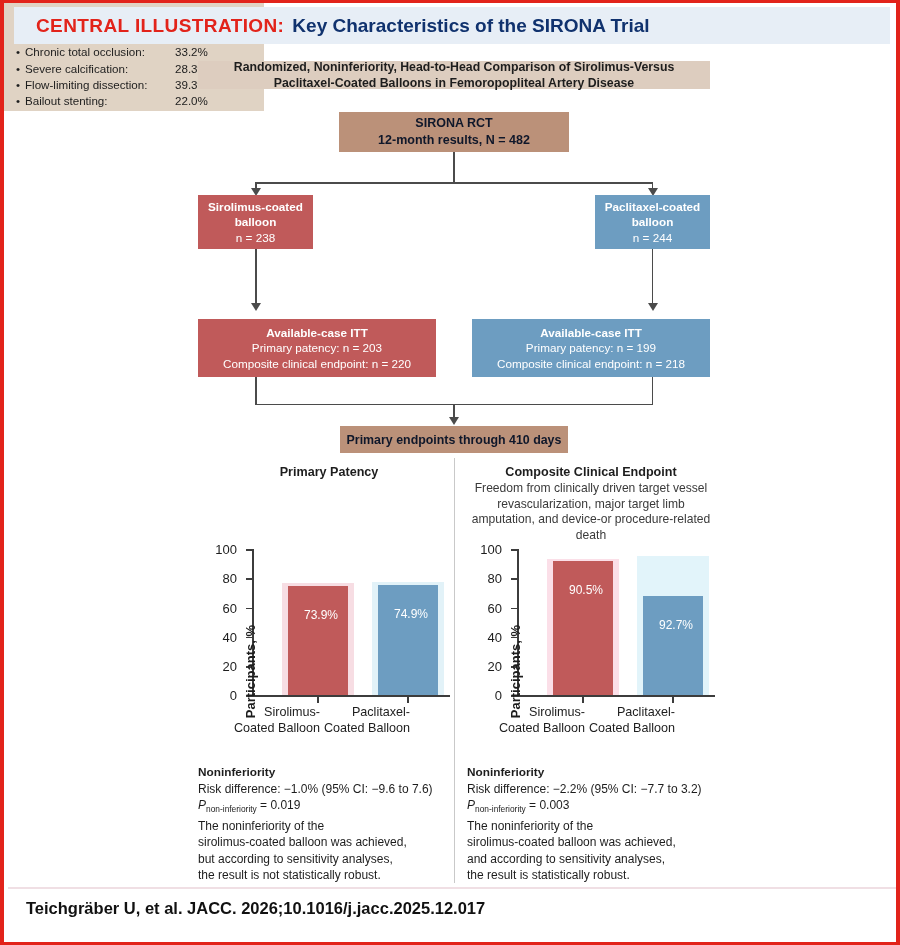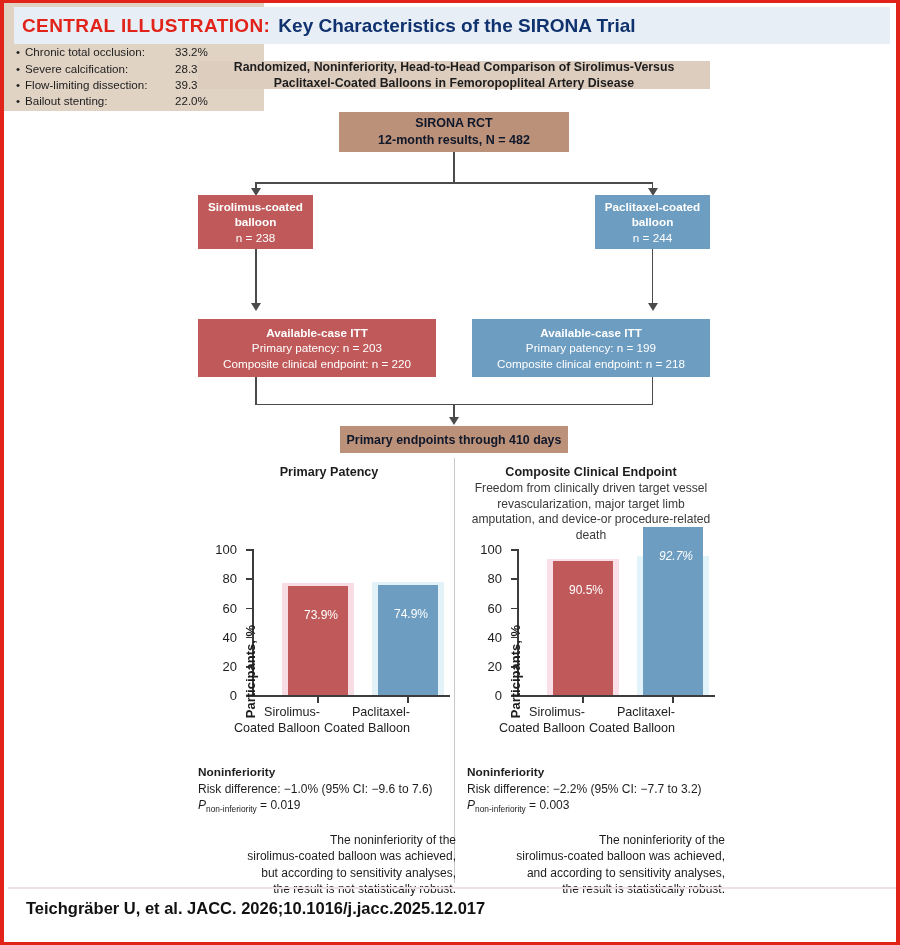--- a/index.html
+++ b/index.html
@@ -25,21 +25,21 @@
   
   .header-band {
     position: absolute;
     left: 10px;
     top: 4px;
     width: 876px;
     height: 37px;
     background: #e7eef6;
     display: flex;
     align-items: center;
-    padding-left: 8px;
+    padding-left: 22px;
   }
   .hdr-label {
     font-size: 19px;
     font-weight: bold;
     color: #e2231a;
     letter-spacing: 0.4px;
     font-family: "Liberation Sans", sans-serif;
   }
   .hdr-title {
     font-size: 19px;
@@ -261,21 +261,21 @@
   .stats {
     position: absolute;
     width: 258px;
     font-size: 12px;
     color: #1d1d1d;
     line-height: 16.5px;
   }
   .stats .head { font-weight: bold; font-size: 11.8px; }
   .pni { font-style: italic; }
   .pni sub { font-style: normal; font-size: 8.4px; }
-  .stats .para { margin-top: 14px; line-height: 16.5px; text-align: right; }
+  .stats .para { margin-top: 0; line-height: 16.5px; }
 
   
   #citation {
     position: absolute;
     left: 22px;
     top: 896px;
     font-size: 16.5px;
     font-weight: bold;
     color: #111111;
   }
@@ -467,21 +467,21 @@
       </div>
 
       <div class="ylabel">Participants, %</div>
 
       <div class="bar-halo" style="left:30px; width:72px; height:136.0px; background:#fbdfe8;"></div>
       <div class="bar" style="left:36px; width:60px; height:133.9px; background:#c05a5a;">
         <span class="bar-label">90.5%</span>
       </div>
 
       <div class="bar-halo" style="left:120px; width:72px; height:139.2px; background:#e2f4fa;"></div>
-      <div class="bar" style="left:126px; width:60px; height:168px; background:#6d9dc1;font-style:italic;">
+      <div class="bar" style="left:126px; width:60px; height:99px; background:#6d9dc1;">
         <span class="bar-label">92.7%</span>
       </div>
 
       <div class="xtick" style="left:65.2px;"></div>
       <div class="xtick" style="left:155.2px;"></div>
     </div>
 
     <div class="cat-label" style="left:6px; top:162px;">
       <span class="ln">Sirolimus-</span>
       <span class="ln">Coated Balloon</span>

